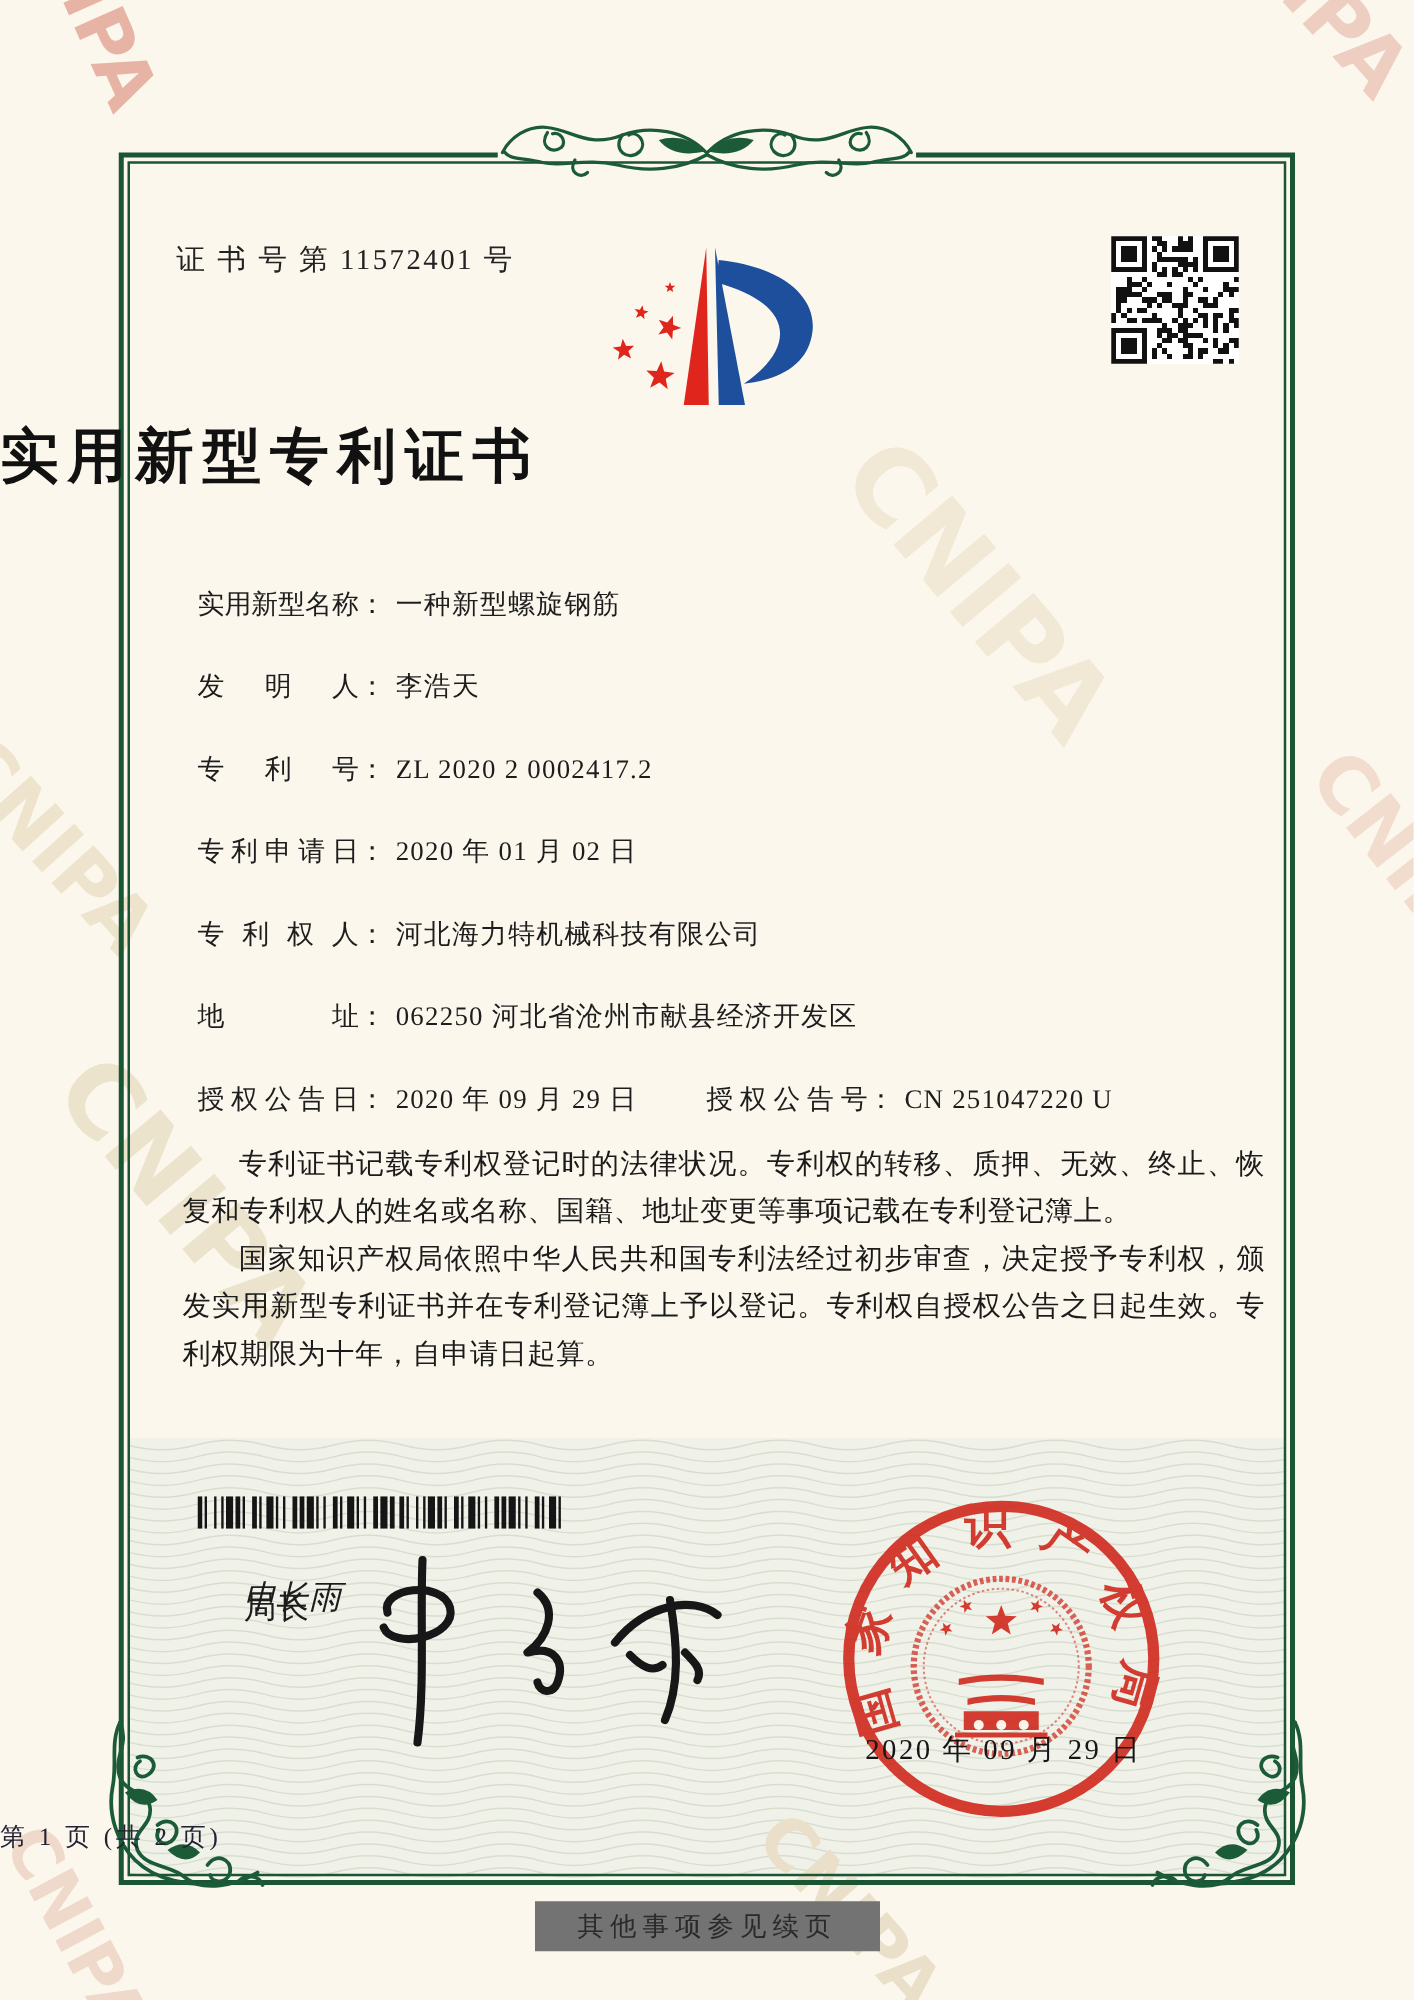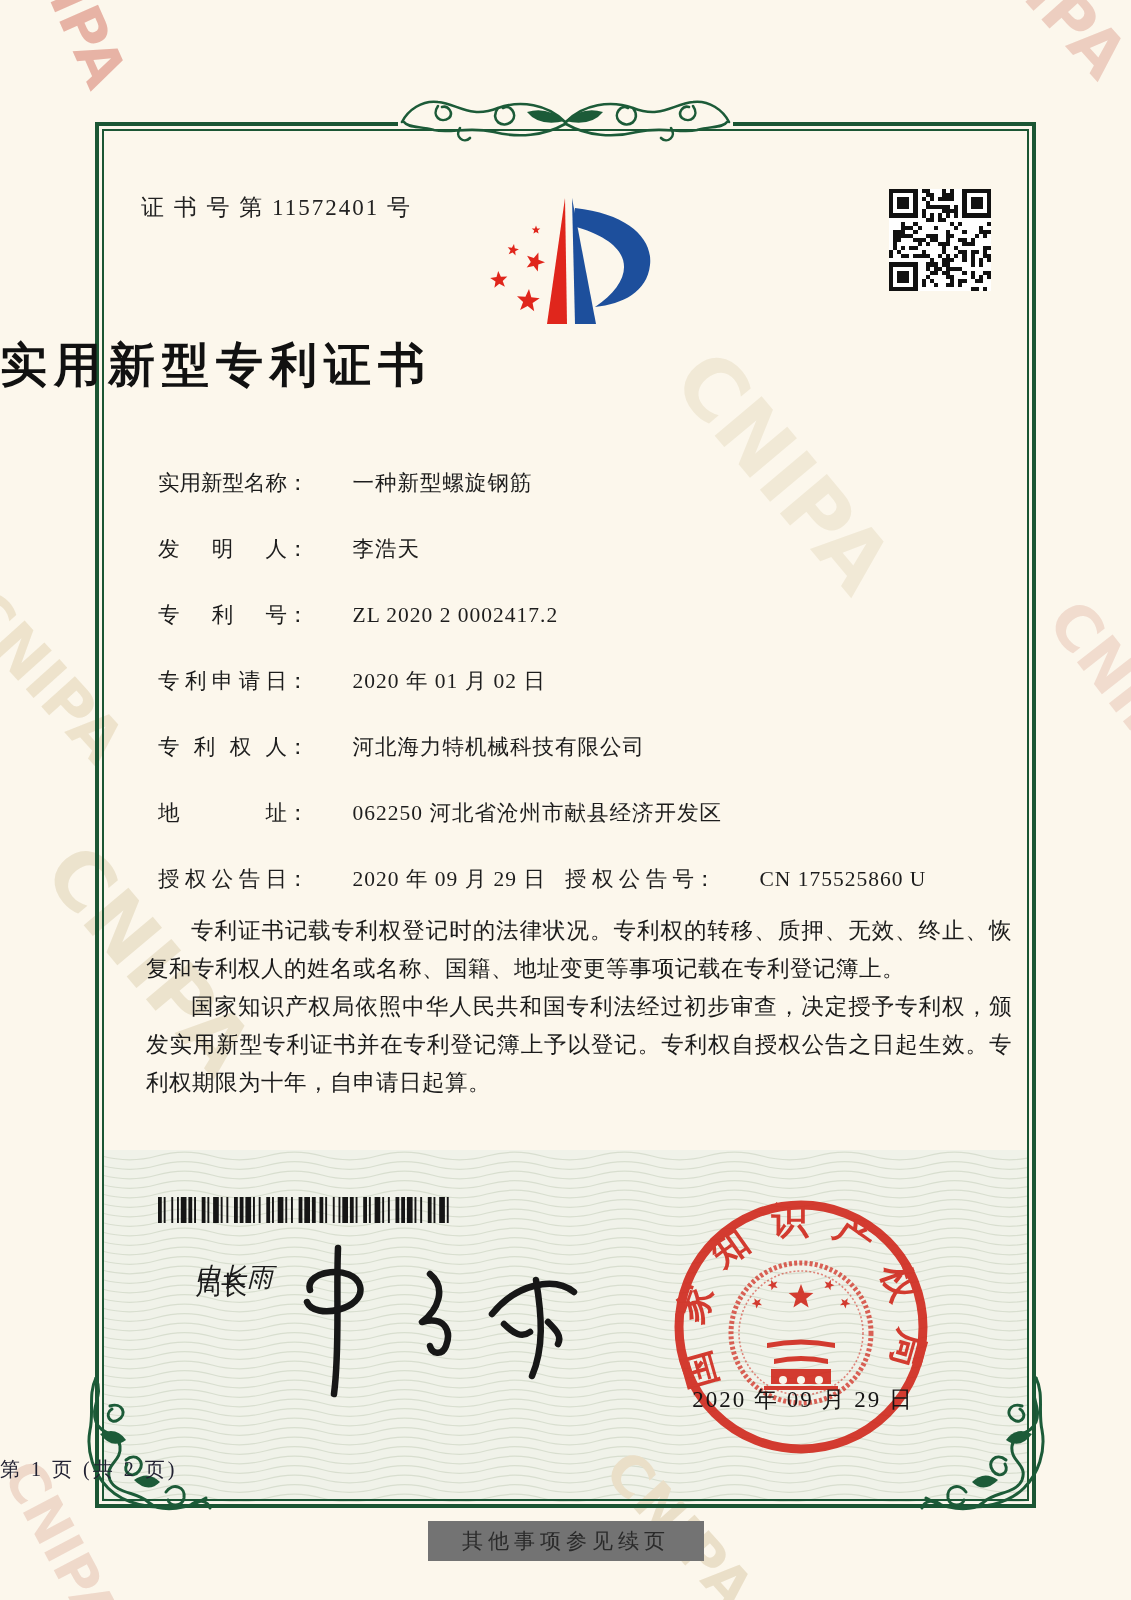--- a/index.html
+++ b/index.html
@@ -17,21 +17,21 @@
   .frame-inner{position:absolute;inset:3px;border:2px solid #1b5634;}
   .orn{position:absolute;z-index:4;pointer-events:none;}
   
   .content{position:absolute;inset:0;z-index:5;border-radius:31px;}
   .cert-no{position:absolute;left:141px;top:192px;font-size:23px;letter-spacing:2px;color:#222;}
   .title{position:absolute;left:0;top:334px;width:1120px;text-align:left;font-size:47px;
          font-weight:700;letter-spacing:7px;color:#111;}
   .row{position:absolute;left:158px;font-size:21.5px;white-space:nowrap;color:#1d1d1d;}
   .j-label{display:inline-flex;width:129px;justify-content:space-between;}
   .colon{margin-right:8px;}
-  .val{letter-spacing:1px;margin-left:36px;}
+  .val{letter-spacing:1px;}
   .pair2{position:absolute;left:407px;top:0;}
   .body-text{position:absolute;left:146px;top:912px;width:866px;font-size:22.5px;line-height:38px;
              text-align:justify;color:#1b1b1b;}
   .body-text p{margin:0;text-indent:2em;letter-spacing:0.5px;}
   .signer{position:absolute;left:163px;font-size:26px;font-family:"Liberation Sans","DejaVu Sans",sans-serif;color:#1c1c1c;margin-left:32px;}
   .seal-wrap{position:absolute;left:651px;top:1177px;width:300px;height:300px;z-index:6;}
   .seal-date{position:absolute;left:668px;top:1384px;width:270px;text-align:center;font-size:23px;
              letter-spacing:2px;color:#151515;z-index:7;}
   .page-no{position:absolute;left:0;top:1456px;width:1090px;text-align:left;font-size:20px;
            letter-spacing:3px;color:#223;z-index:5;}
@@ -417,21 +417,21 @@
           <span>告</span>
           <span>日</span>
         </span><span class="colon">：</span><span class="val">2020 年 09 月 29 日</span>
       <span class="pair2">
         <span class="j-label">
             <span>授</span>
             <span>权</span>
             <span>公</span>
             <span>告</span>
             <span>号</span>
-          </span><span class="colon">：</span><span class="val">CN 175525860 U</span>
+          </span><span class="colon">：</span><span class="val">CN 251047220 U</span>
       </span>
     </div>
 
     <div class="body-text">
       <p>专利证书记载专利权登记时的法律状况。专利权的转移、质押、无效、终止、恢复和专利权人的姓名或名称、国籍、地址变更等事项记载在专利登记簿上。</p>
       <p>国家知识产权局依照中华人民共和国专利法经过初步审查，决定授予专利权，颁发实用新型专利证书并在专利登记簿上予以登记。专利权自授权公告之日起生效。专利权期限为十年，自申请日起算。</p>
     </div>
 
     <svg class="barcode" id="barcode" width="293" height="26">
         <rect x="0.0" y="0" width="3.8" height="26" fill="#151515"></rect>

